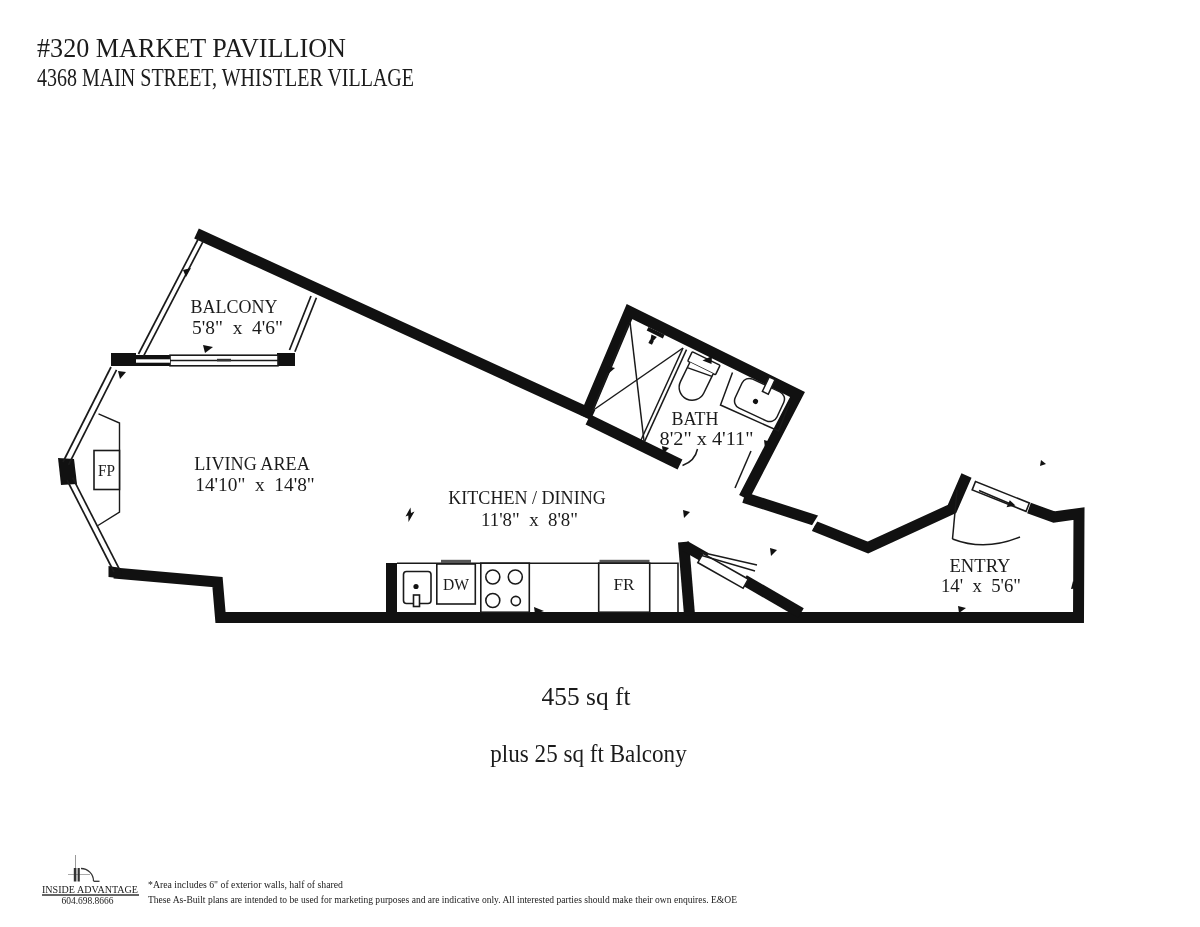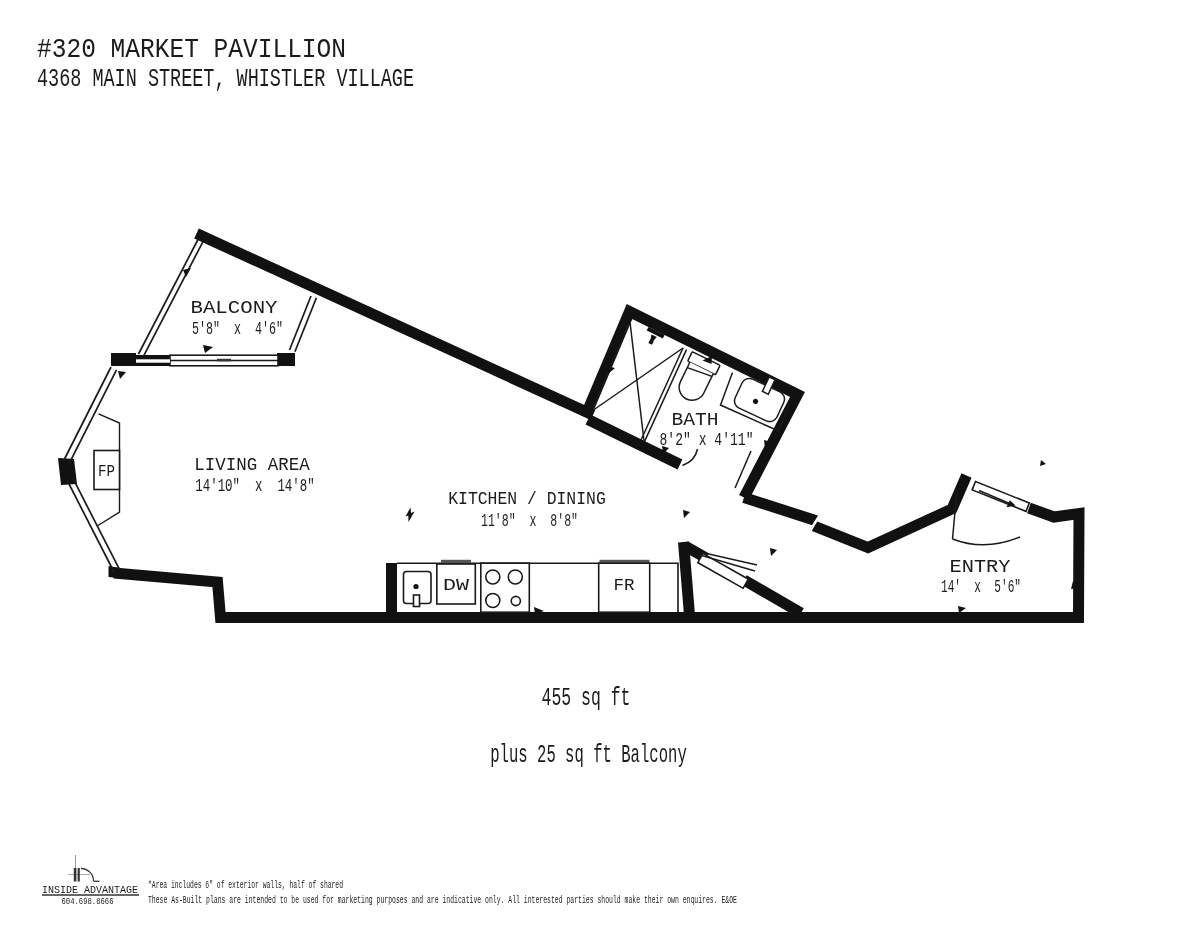--- a/index.html
+++ b/index.html
@@ -1,17 +1,17 @@
 <!DOCTYPE html>
 <html><head>
 <meta charset="utf-8">
 <style>
   html,body{margin:0;padding:0;background:#ffffff;}
   .page{position:relative;width:1200px;height:927px;background:#fff;overflow:hidden;
-        font-family:Liberation Mono, monospace;}
+        font-family:Liberation Serif, serif;}
   svg{position:absolute;left:0;top:0;}
   text{fill:#1b1b1b;}
 </style>
 </head>
 <body>
 <div class="page">
 <svg width="1200" height="927" viewBox="0 0 1200 927">
 
   <rect x="0" y="0" width="1200" height="927" fill="#ffffff"></rect>
 

